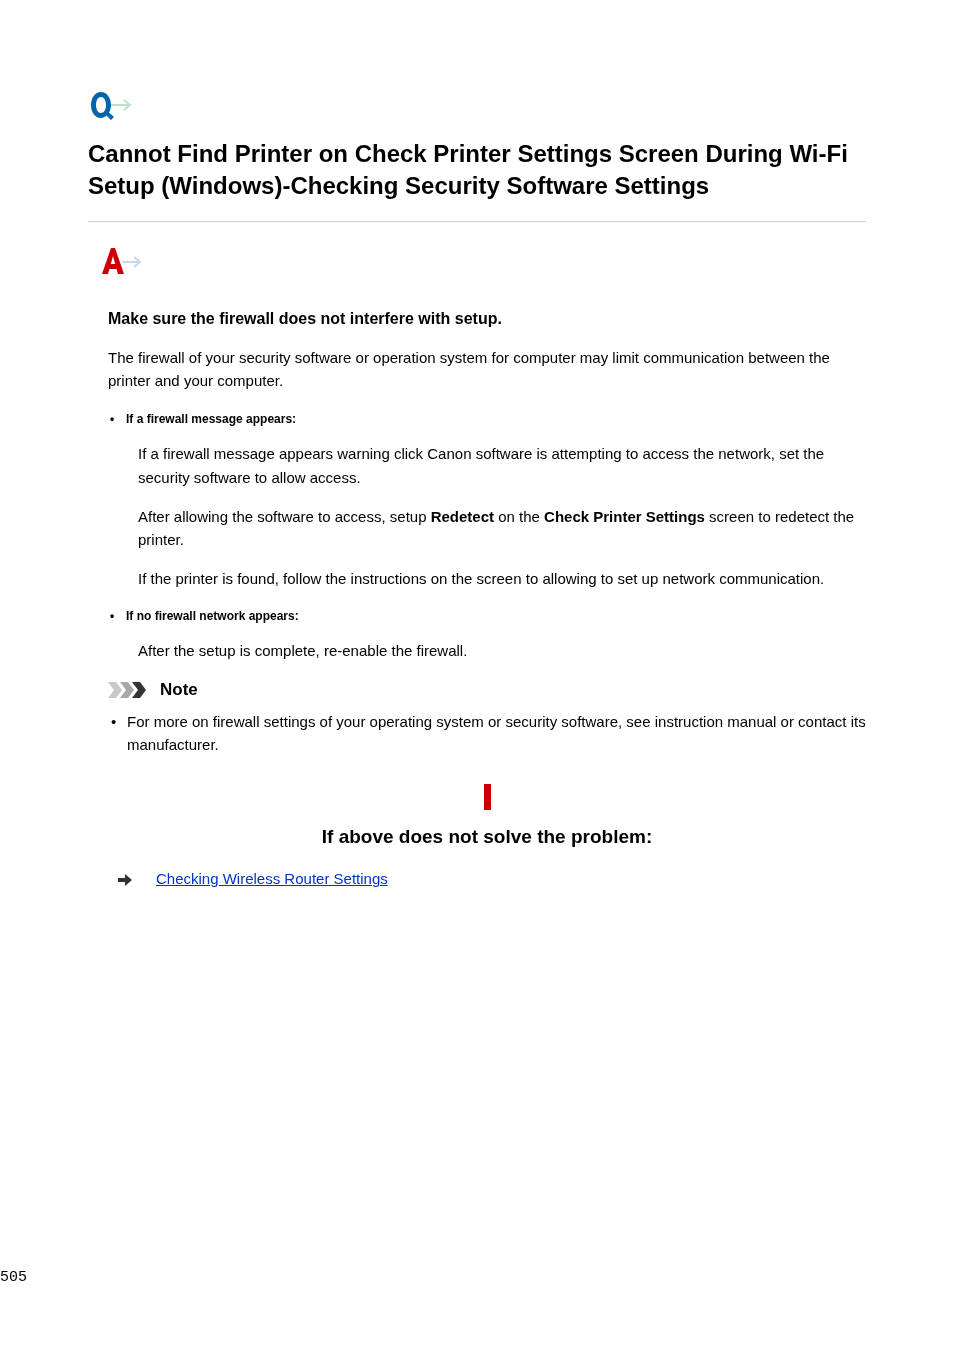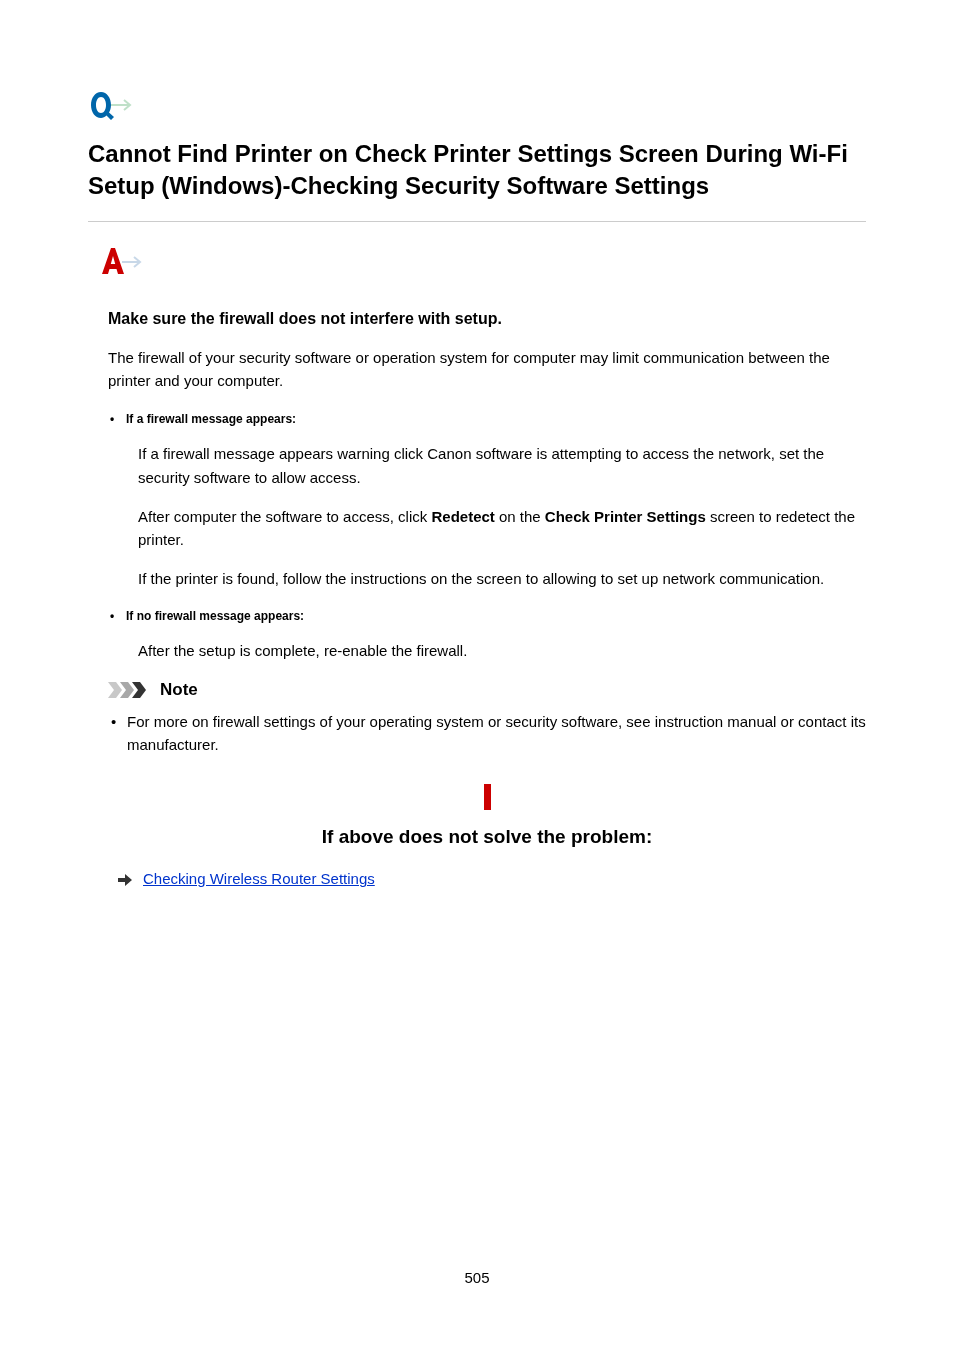--- a/index.html
+++ b/index.html
@@ -117,41 +117,40 @@
     height: 26px;
     background: #cc0000;
   }
   .red-bar-title {
     font-size: 19px;
     font-weight: bold;
   }
   .link-row {
     display: flex;
     align-items: center;
-    gap: 11px;
+    gap: 24px;
     margin-left: 30px;
   }
   .arrow-icon {
     width: 14px;
     height: 14px;
     flex-shrink: 0;
   }
   .link {
     color: #0033cc;
     text-decoration: underline;
     font-size: 15px;
     cursor: pointer;
   }
   .page-number {
     position: absolute;
     bottom: 64px;
     left: 0;
     right: 0;
-    text-align: center;
-    font-family: Liberation Sans, sans-serif;
+    font-family: Liberation Mono, monospace;
     font-size: 15px;
   }
 </style>
 </head>
 <body>
 
 <div class="content">
 
   <div class="q-icon">
     <svg width="44" height="34" viewBox="0 0 44 34">
@@ -174,27 +173,27 @@
   </div>
 
   <h2 class="sub-heading">Make sure the firewall does not interfere with setup.</h2>
 
   <p class="body-text">The firewall of your security software or operation system for computer may limit communication between the printer and your computer.</p>
 
   <div class="bullet-block">
     <div class="bullet-head">If a firewall message appears:</div>
     <p class="bullet-body">If a firewall message appears warning click Canon software is attempting to access the network, set the security software to allow access.</p>
     <p class="bullet-body">
-      <span>After computer the software to access, click </span><span class="inline-bold">Redetect</span><span> on the </span><span class="inline-bold">Check Printer Settings</span><span> screen to redetect the printer.</span>
+      <span>After allowing the software to access, setup </span><span class="inline-bold">Redetect</span><span> on the </span><span class="inline-bold">Check Printer Settings</span><span> screen to redetect the printer.</span>
     </p>
     <p class="bullet-body">If the printer is found, follow the instructions on the screen to allowing to set up network communication.</p>
   </div>
 
   <div class="bullet-block">
-    <div class="bullet-head">If no firewall message appears:</div>
+    <div class="bullet-head">If no firewall network appears:</div>
     <p class="bullet-body">After the setup is complete, re-enable the firewall.</p>
   </div>
 
   <div class="note-header">
     <span class="note-chevrons">
       <svg width="44" height="16" viewBox="0 0 44 16">
         <path d="M 0 0 L 8 0 L 14 8 L 8 16 L 0 16 L 6 8 Z" fill="#c8c8c8"></path>
         <path d="M 12 0 L 20 0 L 26 8 L 20 16 L 12 16 L 18 8 Z" fill="#a8a8a8"></path>
         <path d="M 24 0 L 32 0 L 38 8 L 32 16 L 24 16 L 30 8 Z" fill="#333333"></path>
       </svg>

